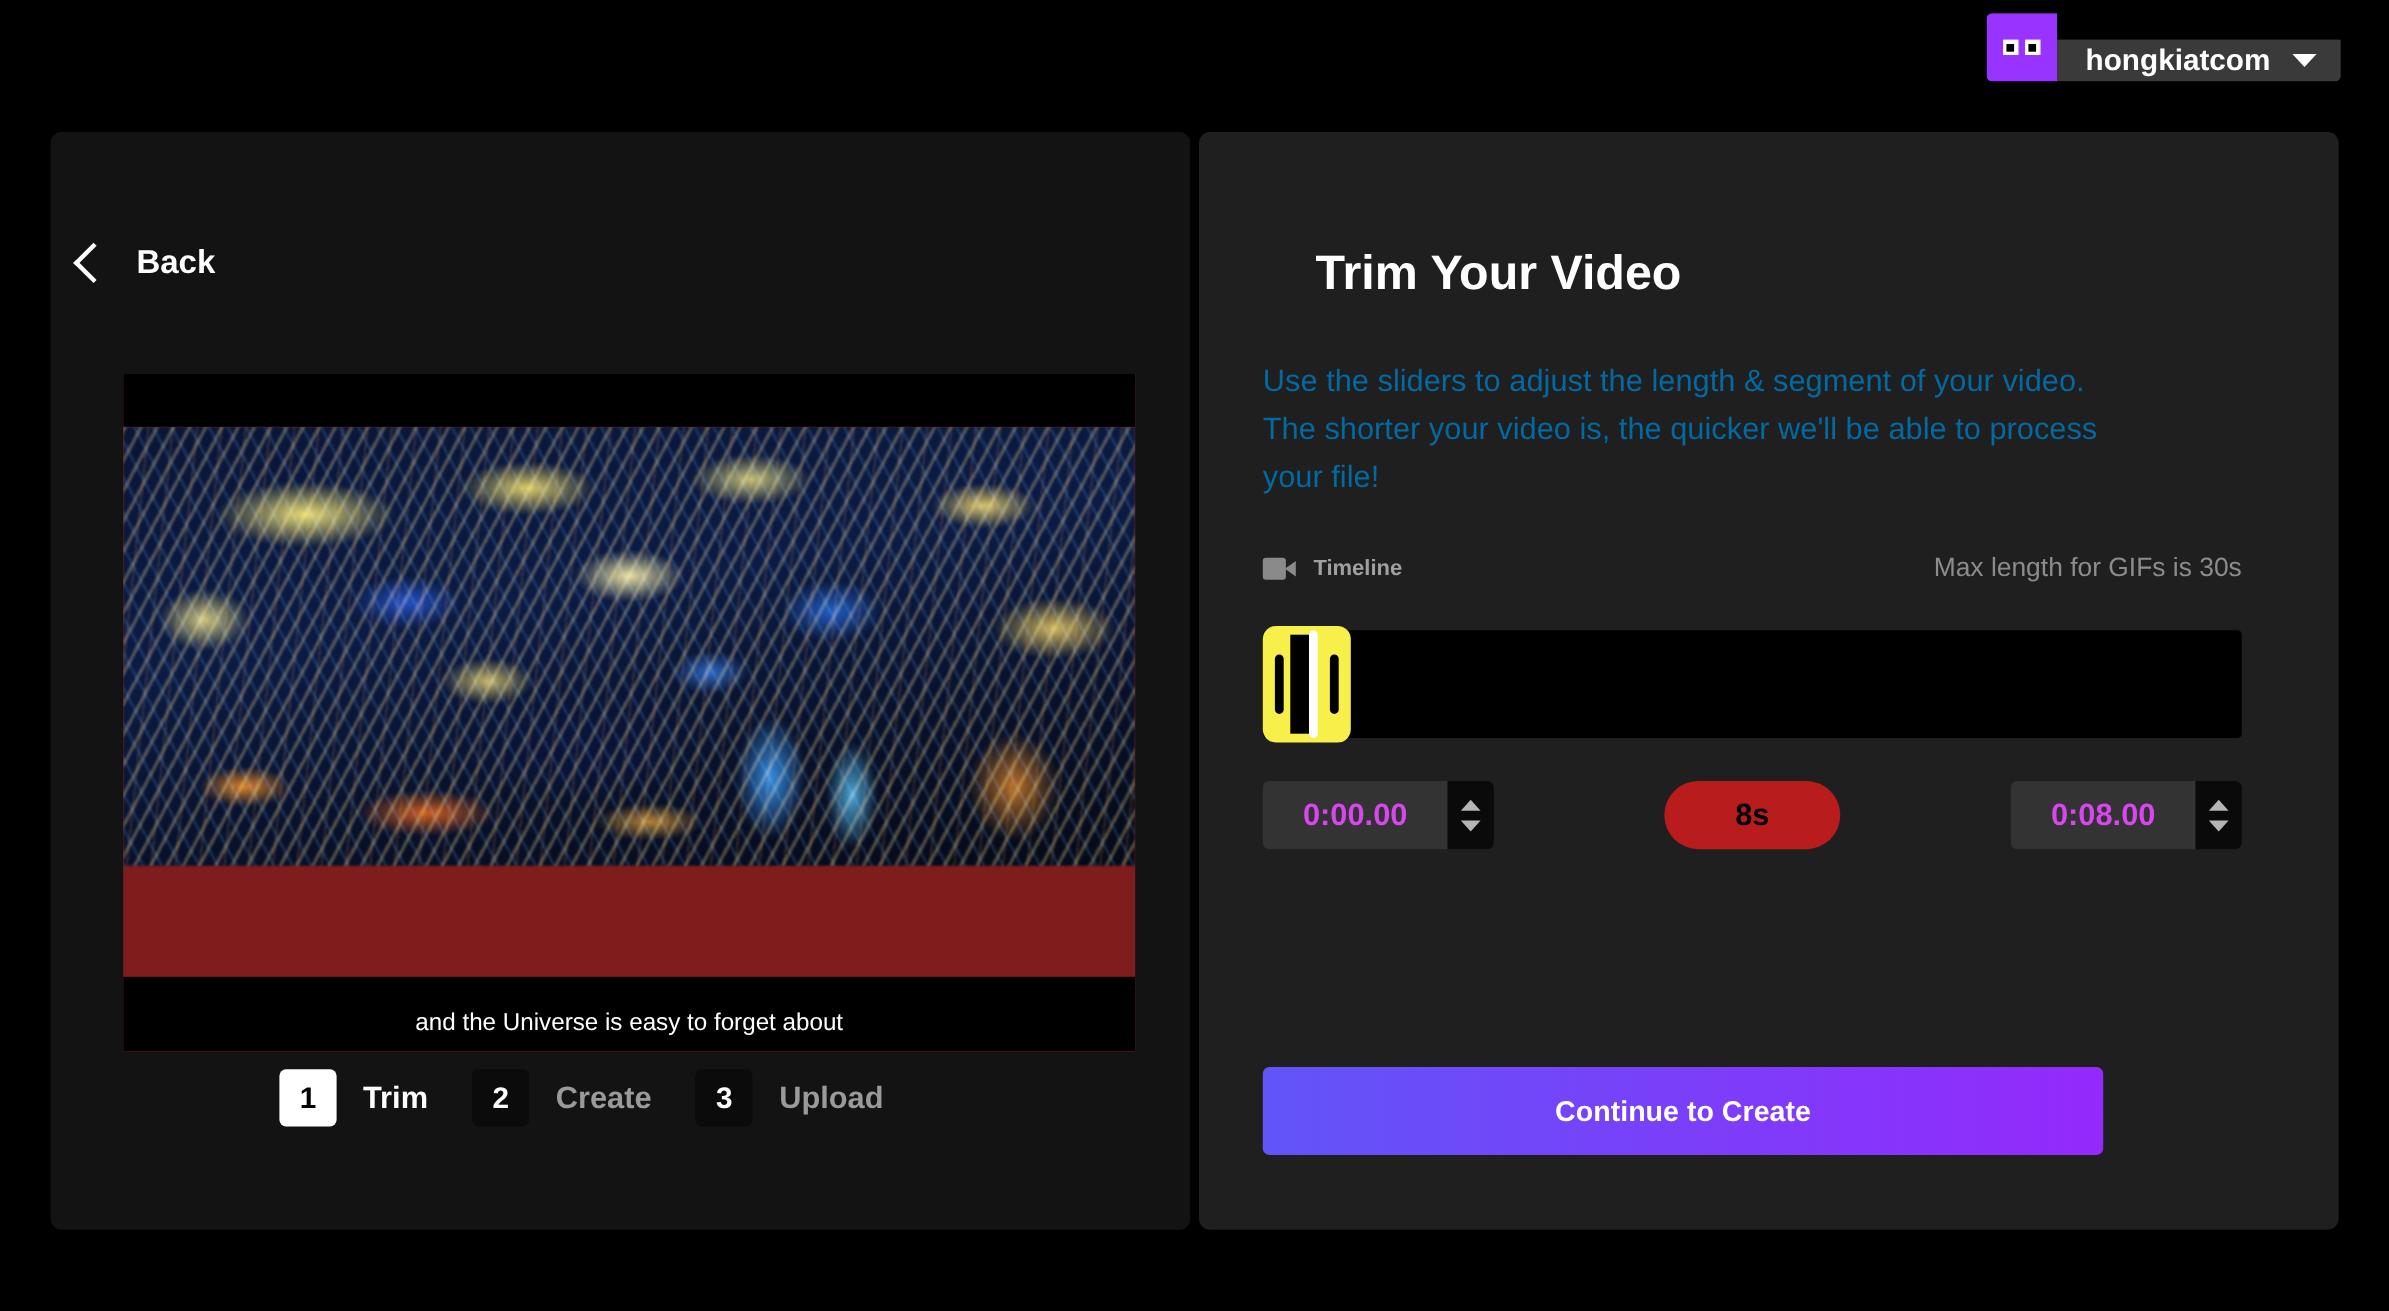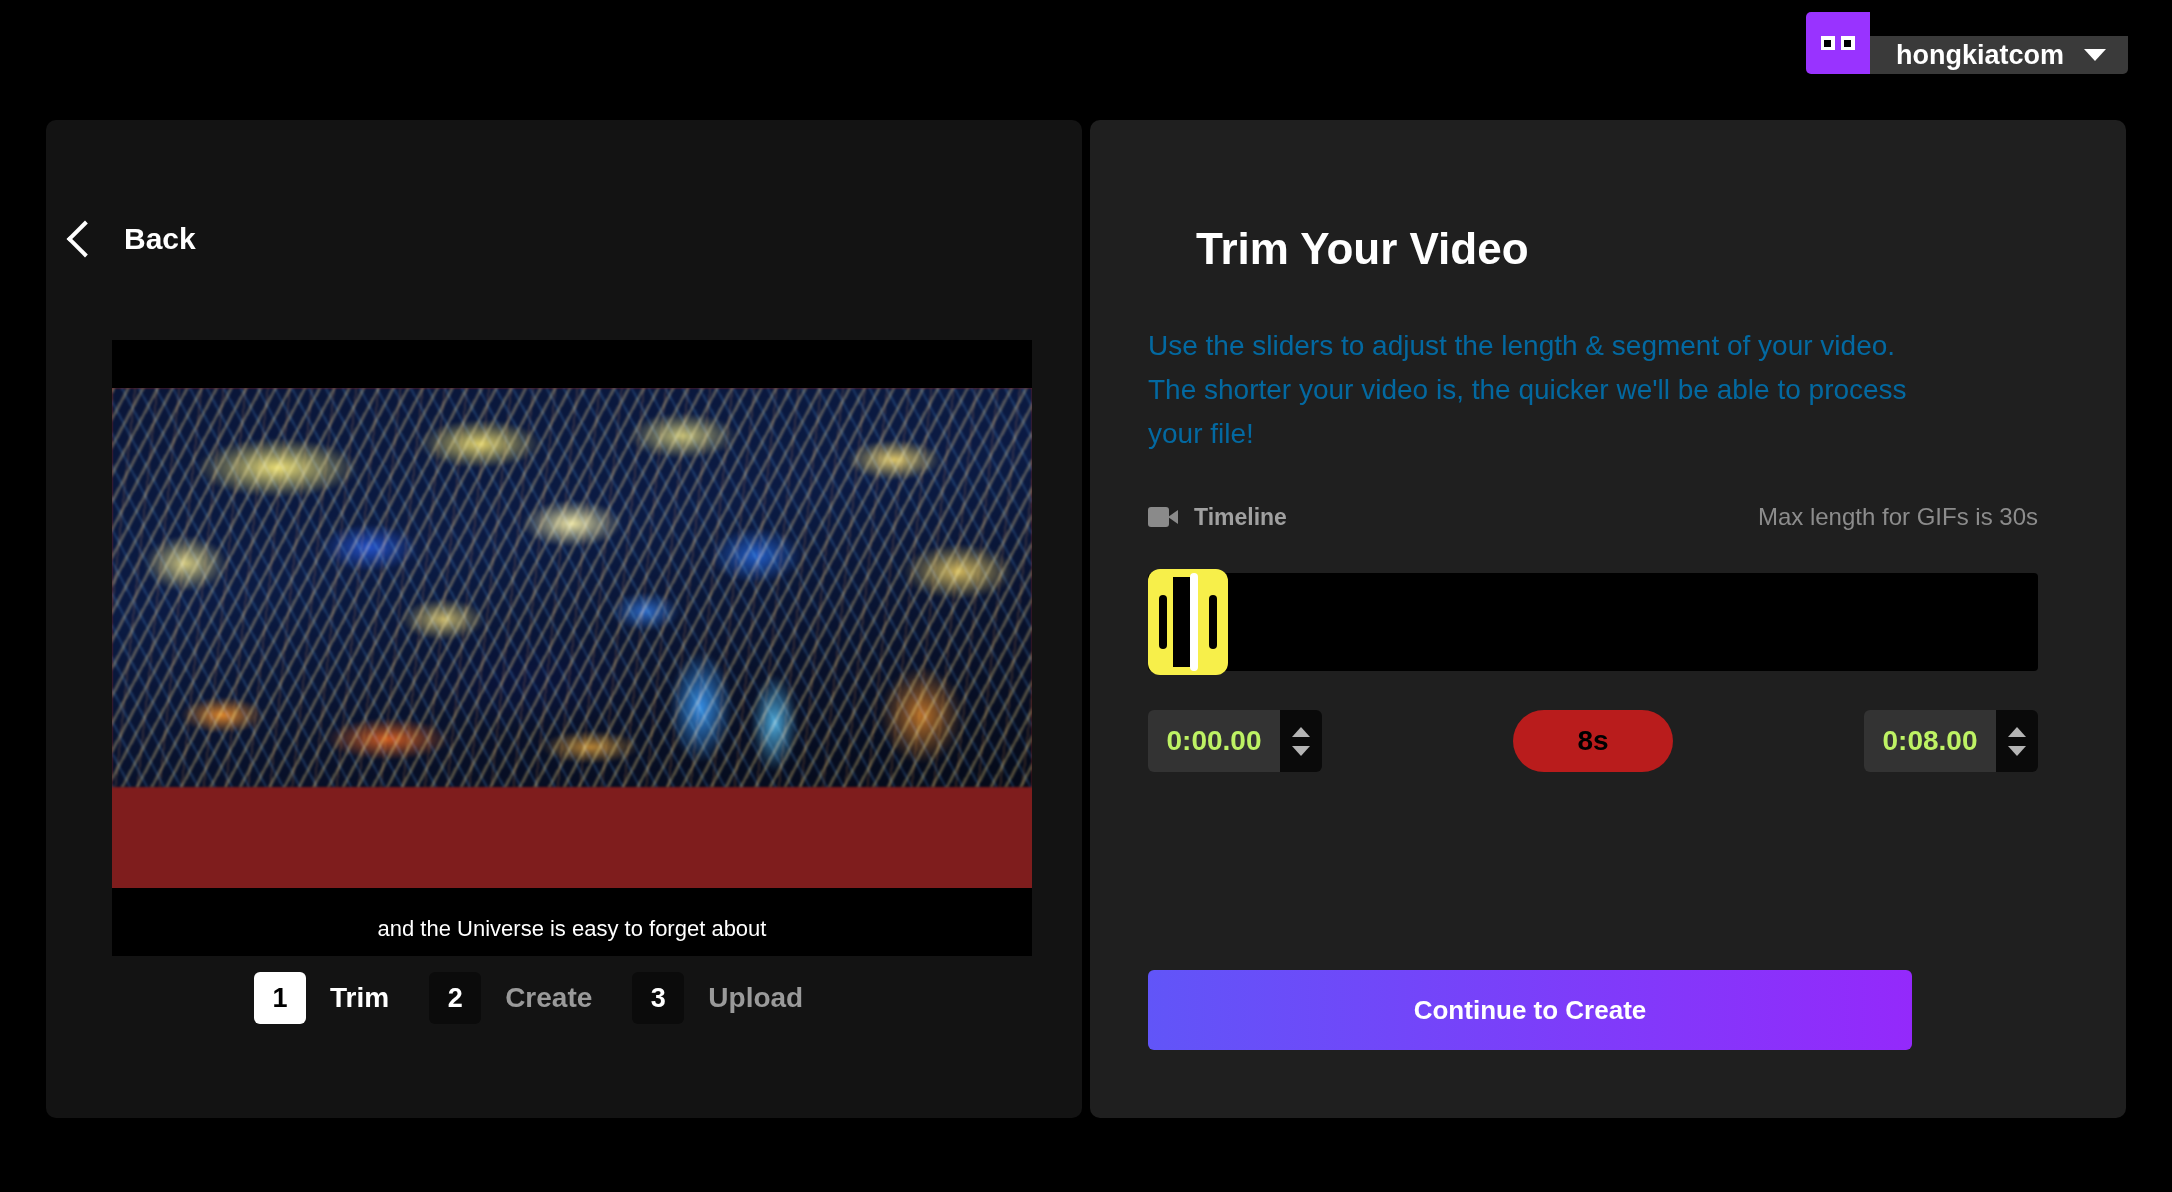--- a/index.html
+++ b/index.html
@@ -157,21 +157,21 @@
     display: flex; align-items: center; justify-content: space-between;
   }
   .tl-left { display: flex; align-items: center; gap: 16px; }
   .cam-icon { position: relative; width: 30px; height: 20px; }
   .cam-icon .body { position: absolute; left: 0; top: 0; width: 21px; height: 20px; background: #8a8a8a; border-radius: 3px; }
   .cam-icon .lens {
     position: absolute; right: 0; top: 3px; width: 0; height: 0;
     border-top: 7px solid transparent; border-bottom: 7px solid transparent;
     border-right: 10px solid #8a8a8a;
   }
-  .tl-label { color: #a0a0a0; font-size: 23px; font-weight: 700; }
+  .tl-label { color: #a0a0a0; font-size: 20px; font-weight: 700; }
   .tl-max { color: #8c8c8c; font-size: 24px; }
 
   .timeline {
     position: absolute; left: 1148px; top: 573px; width: 890px; height: 98px;
     background: #000; border-radius: 4px;
   }
   .tl-selection {
     position: absolute; left: 0; top: -4px; width: 80px; height: 106px;
     background: #f7ef4a; border-radius: 12px;
   }
@@ -189,23 +189,23 @@
     background: #fff; border-radius: 4px;
   }
 
   .controls {
     position: absolute; left: 1148px; top: 710px; width: 890px; height: 62px;
   }
   .time-field { position: absolute; display: flex; align-items: stretch; height: 62px; }
   .time-field.start { left: 0; }
   .time-field.end   { right: 0; }
   .tf-box {
-    width: 132px; background: #333333;
-    display: flex; align-items: center; justify-content: center;
-    color: #bef264; font-size: 28px; font-weight: 700;
+    width: 168px; background: #333333;
+    display: flex; align-items: center; justify-content: center;
+    color: #d946ef; font-size: 28px; font-weight: 700;
   }
   .time-field.start .tf-box { border-radius: 6px 0 0 6px; }
   .time-field.end   .tf-box { border-radius: 6px 0 0 6px; }
   .stepper {
     width: 42px; background: #0a0a0a; border-radius: 0 6px 6px 0;
     display: flex; flex-direction: column; align-items: center;
     justify-content: space-around; padding: 12px 0;
   }
   .st-arrow { width: 0; height: 0; border-left: 9px solid transparent; border-right: 9px solid transparent; }
   .st-arrow.up   { border-bottom: 10px solid #b5b5b5; }

